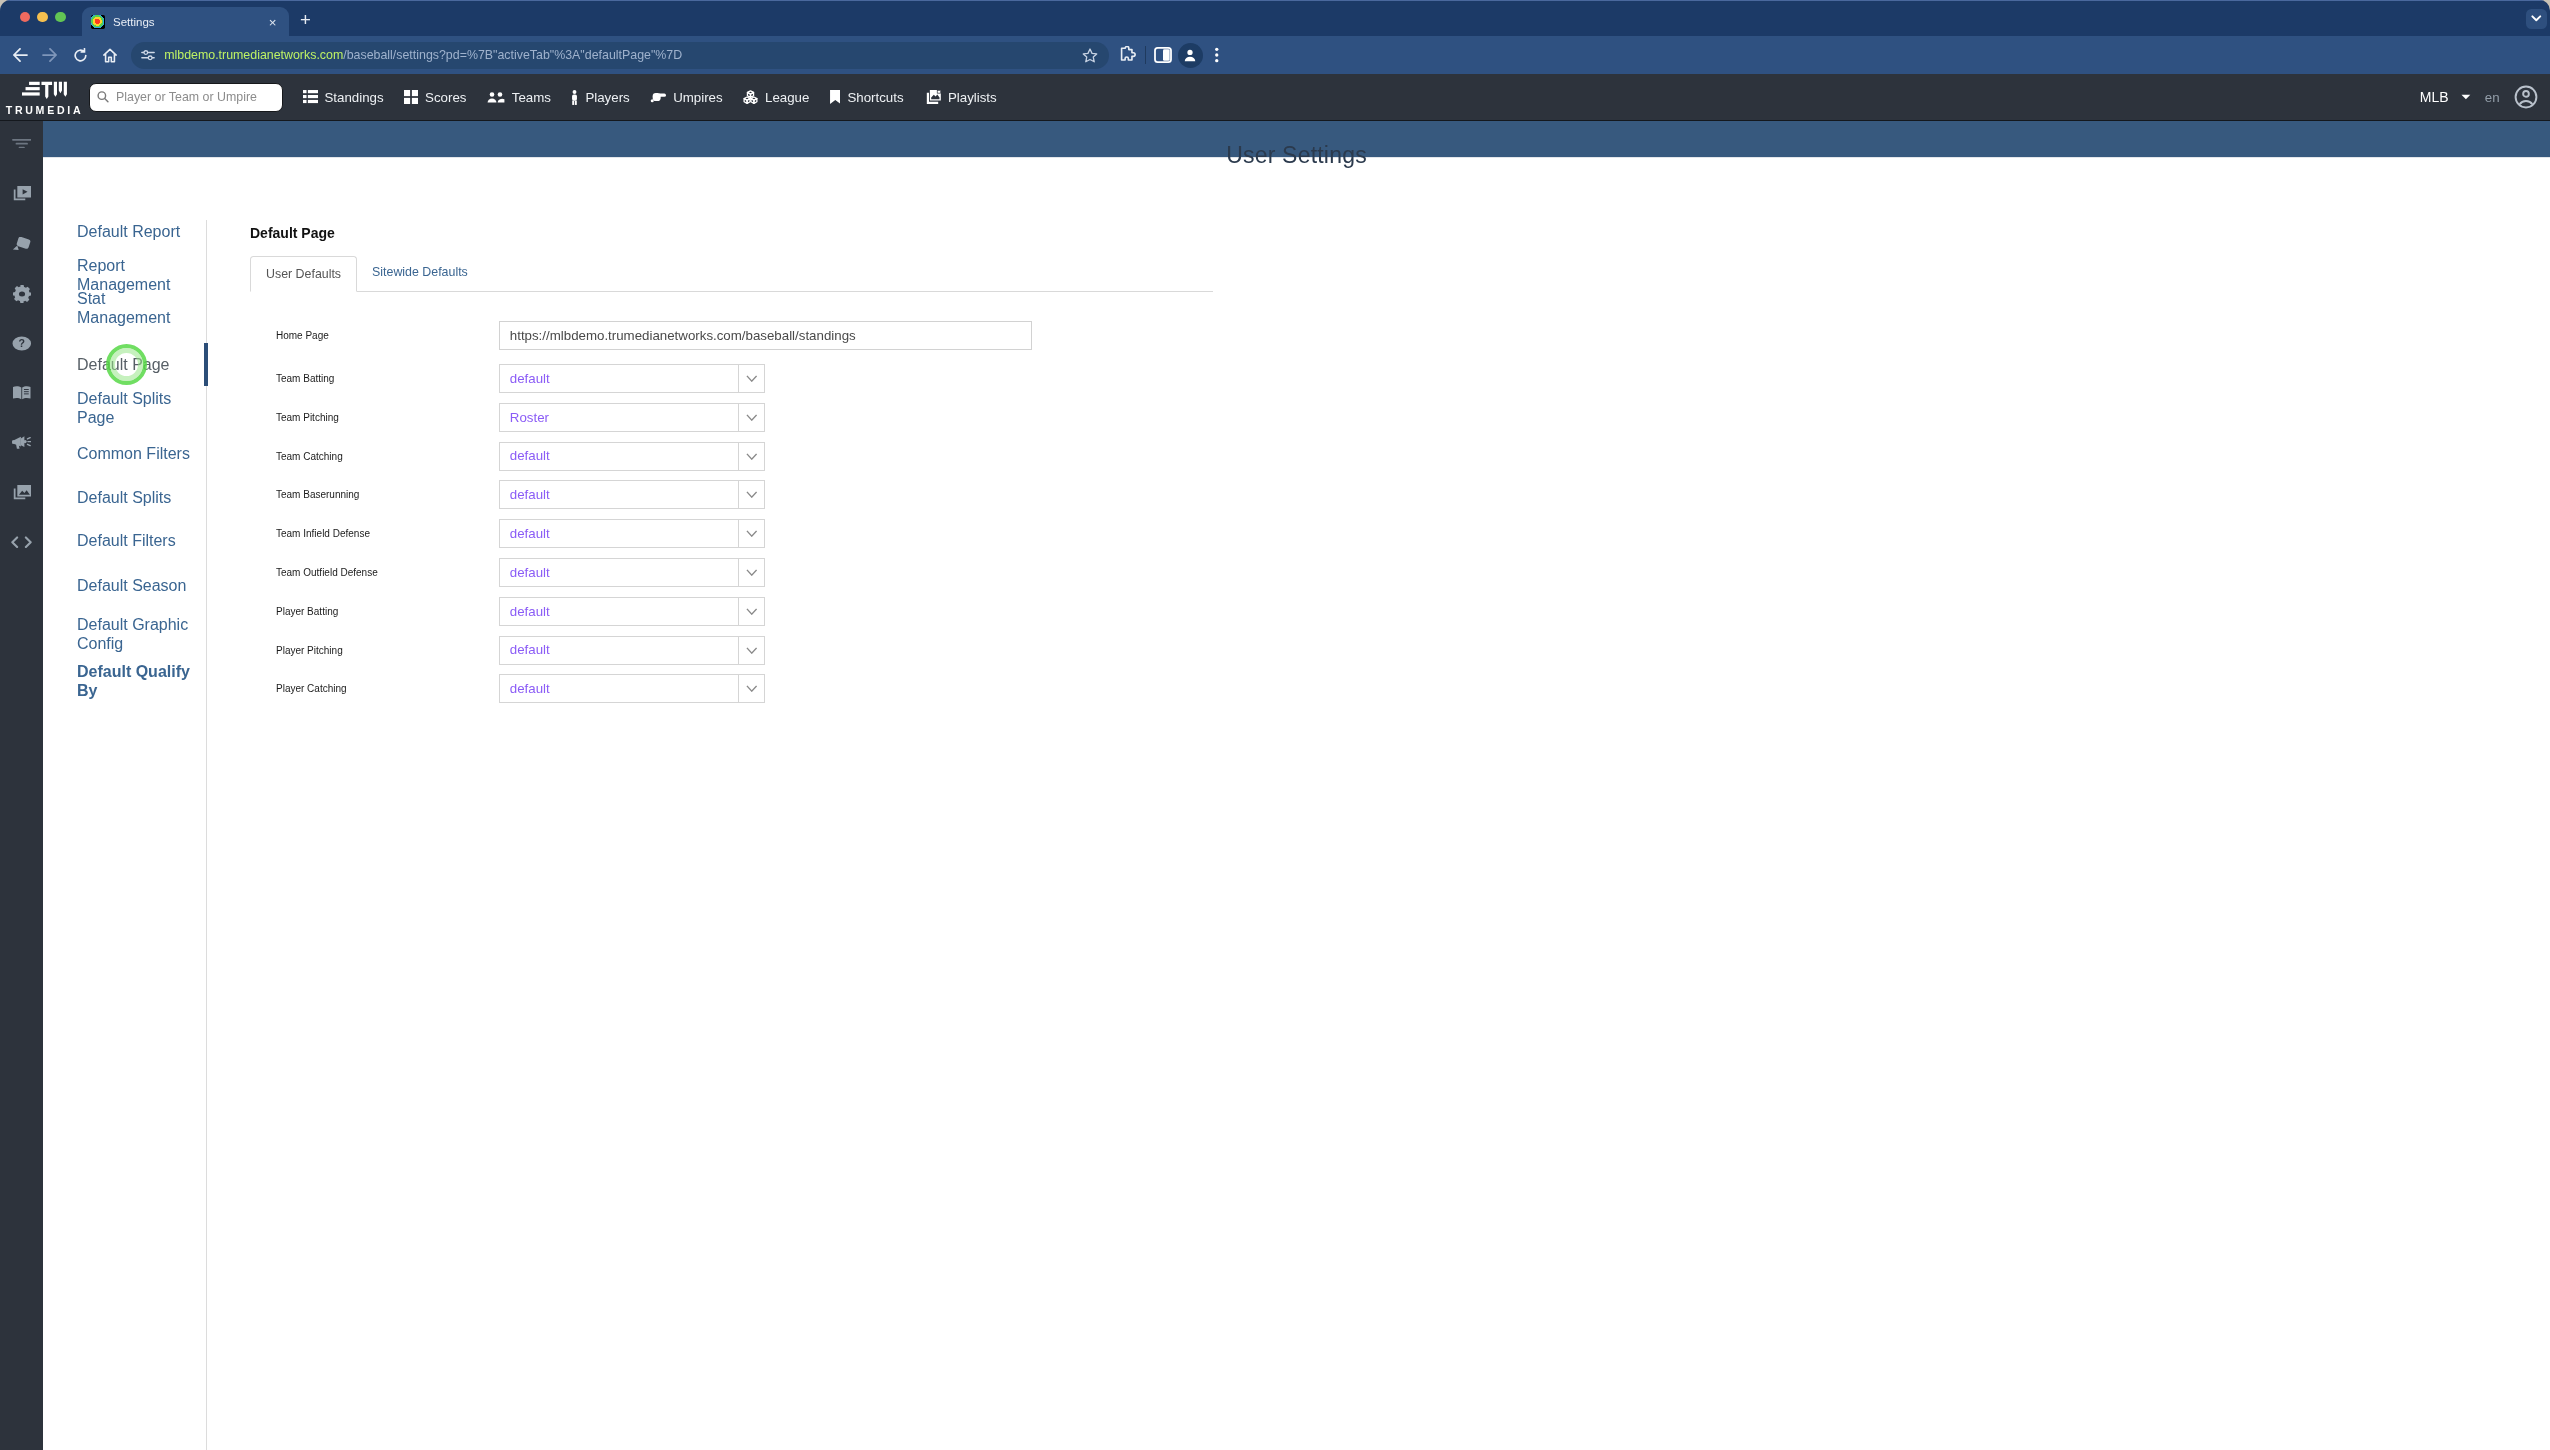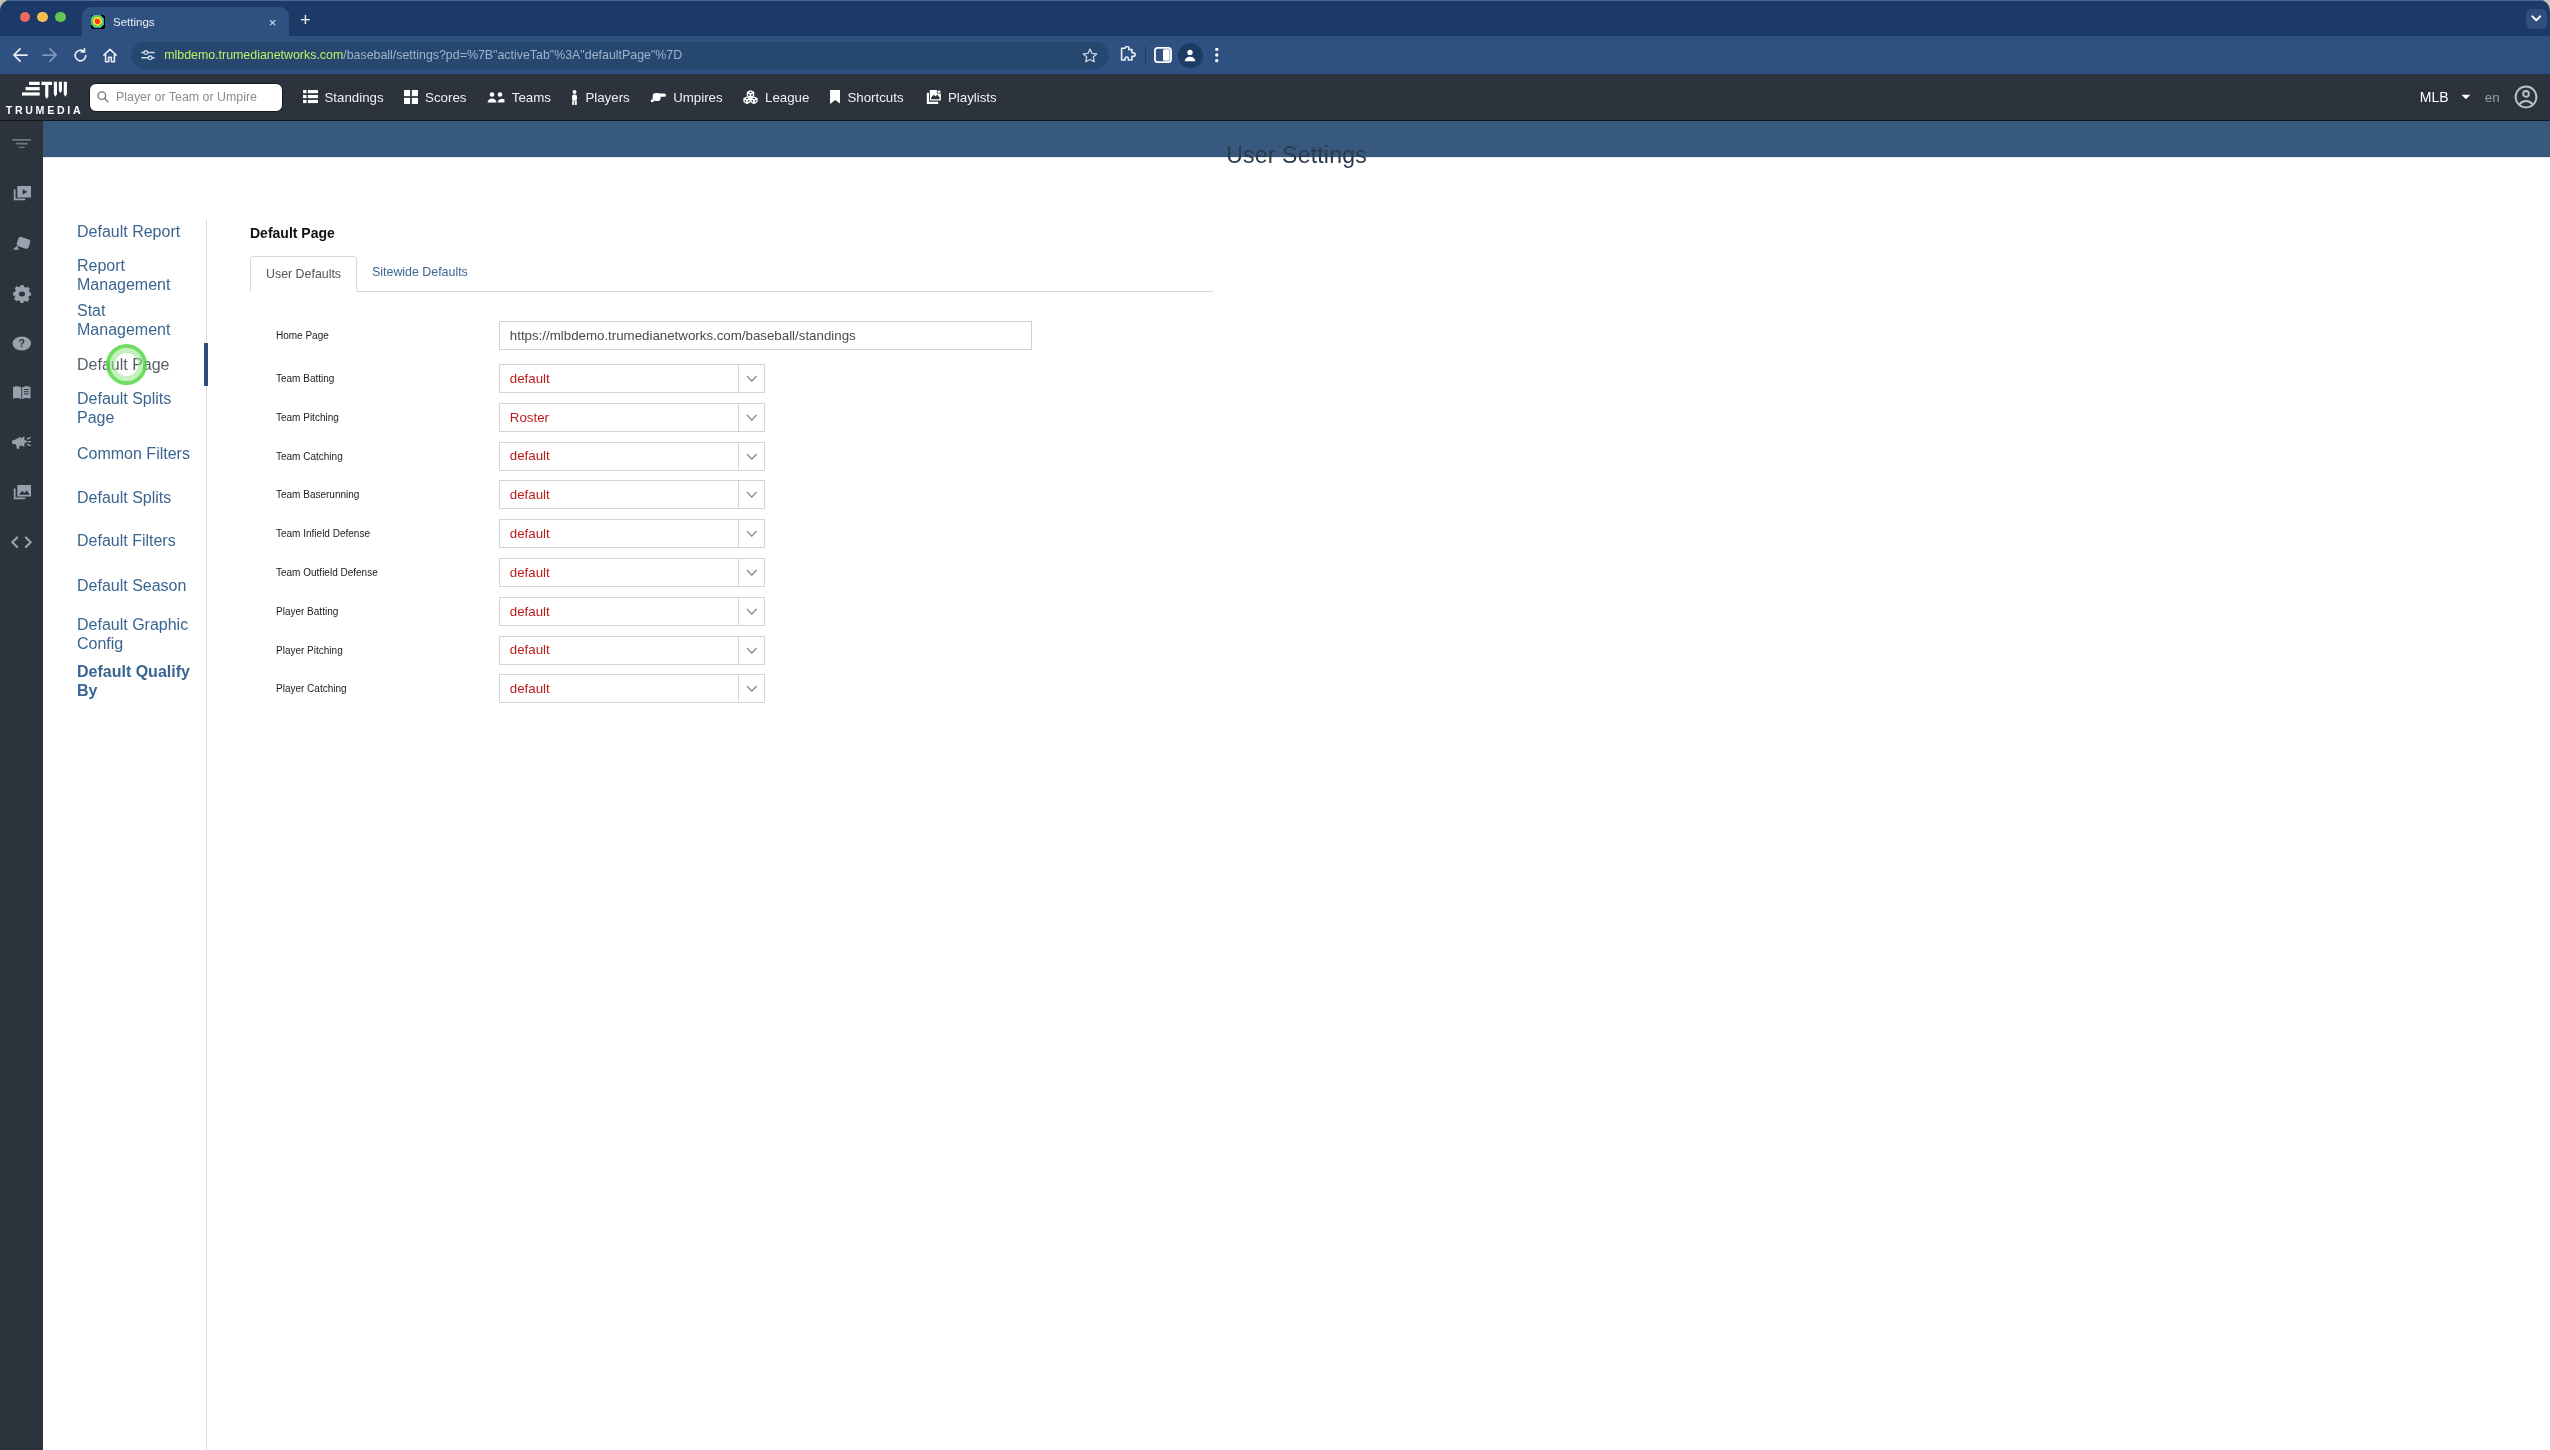--- a/index.html
+++ b/index.html
@@ -72,21 +72,21 @@
   .tabbtn.active{background:#fff;border:0.9px solid #d9d9d9;border-bottom:0.9px solid #fff;border-radius:3.5px 3.5px 0 0;color:#555;margin-bottom:-0.9px;cursor:default;}
   .tabbtn.inactive{color:#3a6591;}
 
   
   .form{position:absolute;left:233px;top:200px;width:816px;}
   .frow{display:flex;margin-bottom:9.8px;}
   .frow.first{margin-bottom:14px;}
   .flabel{width:223px;flex:none;font-size:10px;color:#1b1b1b;line-height:29px;}
   .txtinput{width:533px;height:29px;box-sizing:border-box;border:0.9px solid #d2d2d2;font-size:13.3px;color:#4a4a4a;padding:0 9.8px;font-family:"Liberation Sans",sans-serif;background:#fff;}
   .selwrap{width:266px;height:29px;box-sizing:border-box;border:0.9px solid #d5d5d5;background:#fff;display:flex;align-items:center;cursor:pointer;}
-  .selval{flex:1;font-size:13.3px;color:#b91c1c;padding-left:9.8px;line-height:27.5px;}
+  .selval{flex:1;font-size:13.3px;color:#8b5cf6;padding-left:9.8px;line-height:27.5px;}
   .selcaret{width:25px;height:100%;border-left:0.9px solid #d5d5d5;display:flex;align-items:center;justify-content:center;flex:none;}
 </style>
 </head>
 <body>
 
 <div class="window">
 
   <div class="tabstrip">
     <div class="traffic t-red"></div>
     <div class="traffic t-yellow"></div>
@@ -392,21 +392,21 @@
       </div>
     </div>
 
   <div class="content">
     <div class="bluestrip"></div>
     <div class="page-title">User Settings</div>
 
     <div id="menu">
         <div class="menu-item" style="top: 111px;">Default Report</div>
         <div class="menu-item" style="top: 155px;">Report Management</div>
-        <div class="menu-item" style="top: 200px;">Stat Management</div>
+        <div class="menu-item" style="top: 188px;">Stat Management</div>
         <div class="menu-item active" style="top: 244px;">Default Page</div>
         <div class="menu-item" style="top: 288px;">Default Splits Page</div>
         <div class="menu-item" style="top: 333px;">Common Filters</div>
         <div class="menu-item" style="top: 377px;">Default Splits</div>
         <div class="menu-item" style="top: 420px;">Default Filters</div>
         <div class="menu-item" style="top: 465px;">Default Season</div>
         <div class="menu-item" style="top: 514px;">Default Graphic Config</div>
         <div class="menu-item" style="top: 561px; font-weight: bold;">Default Qualify By</div>
       </div>
     <div class="menu-divider"></div>

